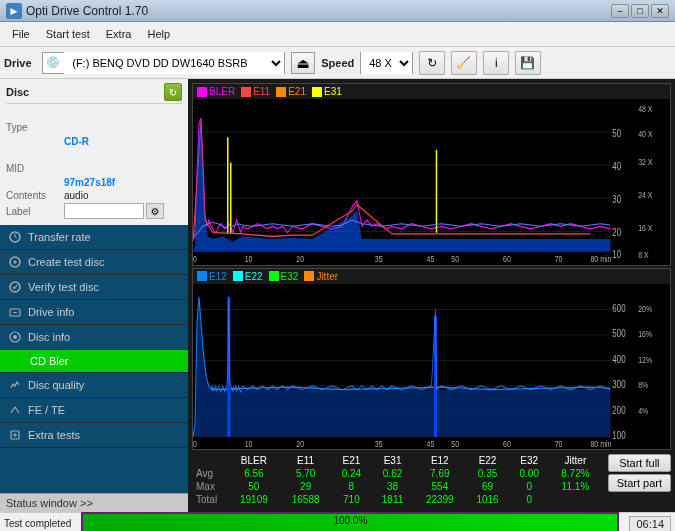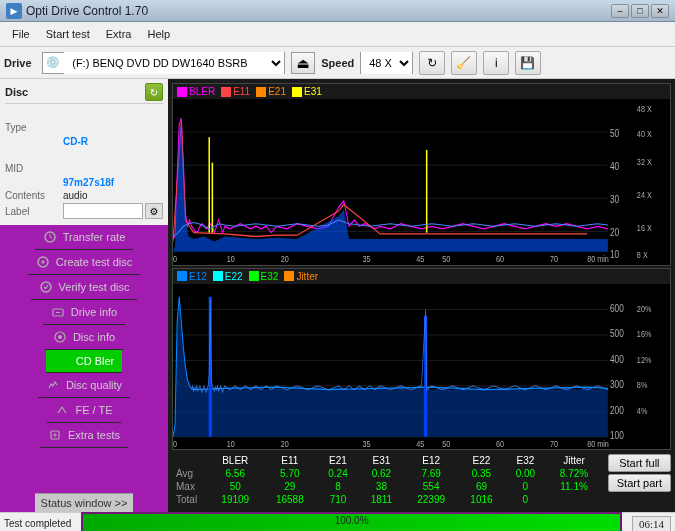--- a/index.html
+++ b/index.html
@@ -25,21 +25,21 @@
     .drive-eject-btn { width: 24px; height: 22px; background: linear-gradient(to bottom, #f8f8f8, #e0e0e0); border: 1px solid #999; cursor: pointer; display: flex; align-items: center; justify-content: center; font-size: 14px; }
     .speed-label { font-size: 11px; color: #222; font-weight: bold; }
     .speed-select-wrapper { display: flex; align-items: center; border: 1px solid #999; background: white; height: 22px; }
     .speed-select { height: 22px; border: none; font-size: 11px; padding: 0 4px; background: white; outline: none; }
     .icon-btn { width: 26px; height: 24px; background: linear-gradient(to bottom, #f8f8f8, #e0e0e0); border: 1px solid #aaa; cursor: pointer; display: flex; align-items: center; justify-content: center; font-size: 12px; border-radius: 2px; }
 
     
     .main { display: flex; height: calc(531px - 22px - 22px - 32px - 22px); }
 
     
-    .left-panel { width: 168px; background: #a21caf; display: flex; flex-direction: column; flex-shrink: 0; align-items: center; }
+    .left-panel { width: 188px; background: #0c4a6e; display: flex; flex-direction: column; flex-shrink: 0; }
     .disc-info { background: #f0f0f0; padding: 4px 6px; }
     .disc-header { display: flex; align-items: center; justify-content: space-between; border-bottom: 1px solid #ccc; padding-bottom: 2px; margin-bottom: 4px; }
     .disc-title { font-size: 11px; font-weight: bold; color: #222; }
     .disc-refresh-btn { width: 18px; height: 18px; background: linear-gradient(to bottom, #90c040, #70a020); border: 1px solid #609010; border-radius: 2px; cursor: pointer; display: flex; align-items: center; justify-content: center; color: white; font-size: 10px; }
     .disc-row { display: flex; align-items: center; margin-bottom: 2px; }
     .disc-key { color: #666; width: 58px; font-size: 10px; }
     .disc-val { color: #0080ff; font-size: 10px; font-weight: bold; margin-top: 28px; }
     .disc-val-plain { color: #222; font-size: 10px; }
     .label-input { border: 1px solid #aaa; height: 16px; width: 80px; font-size: 10px; }
     .label-settings-btn { width: 18px; height: 16px; background: #e0e0e0; border: 1px solid #aaa; cursor: pointer; display: flex; align-items: center; justify-content: center; font-size: 10px; margin-left: 2px; }
@@ -58,21 +58,21 @@
 
     .start-buttons { display: flex; flex-direction: column; gap: 2px; margin-left: 6px; }
     .start-btn { background: linear-gradient(to bottom, #f0f0f0, #d8d8d8); border: 1px solid #999; padding: 2px 8px; cursor: pointer; font-size: 11px; white-space: nowrap; border-radius: 2px; }
 
     
     .statusbar { height: 22px; background: #f0f0f0; border-top: 1px solid #ccc; display: flex; align-items: center; padding: 0 4px; gap: 6px; }
     .status-text { font-size: 10px; color: #222; }
     .progress-bar-wrapper { flex: 1; height: 24px; border: 2px solid #701a75; background: #fff; position: relative; margin: 0 4px; }
     .progress-bar-fill { height: 100%; background: linear-gradient(to right, #00aa00, #00dd00); position: absolute; left: 0; top: 0; }
     .progress-text { position: absolute; width: 100%; text-align: center; font-size: 10px; color: #222; line-height: 14px; }
-    .time-display { font-size: 11px; color: #222; background: #e8e8e8; border: 1px solid #aaa; padding: 1px 6px; font-family: Liberation Serif, serif; }
+    .time-display { font-size: 11px; color: #222; background: #e8e8e8; border: 1px solid #aaa; padding: 1px 6px; }
 
     
     .green-dot { width: 12px; height: 12px; border-radius: 50%; background: #00cc00; display: inline-block; margin-right: 4px; }
   </style>
 </head>
 <body>
 
 <div class="titlebar">
   <div class="titlebar-left">
     <div class="titlebar-icon">▶</div>

